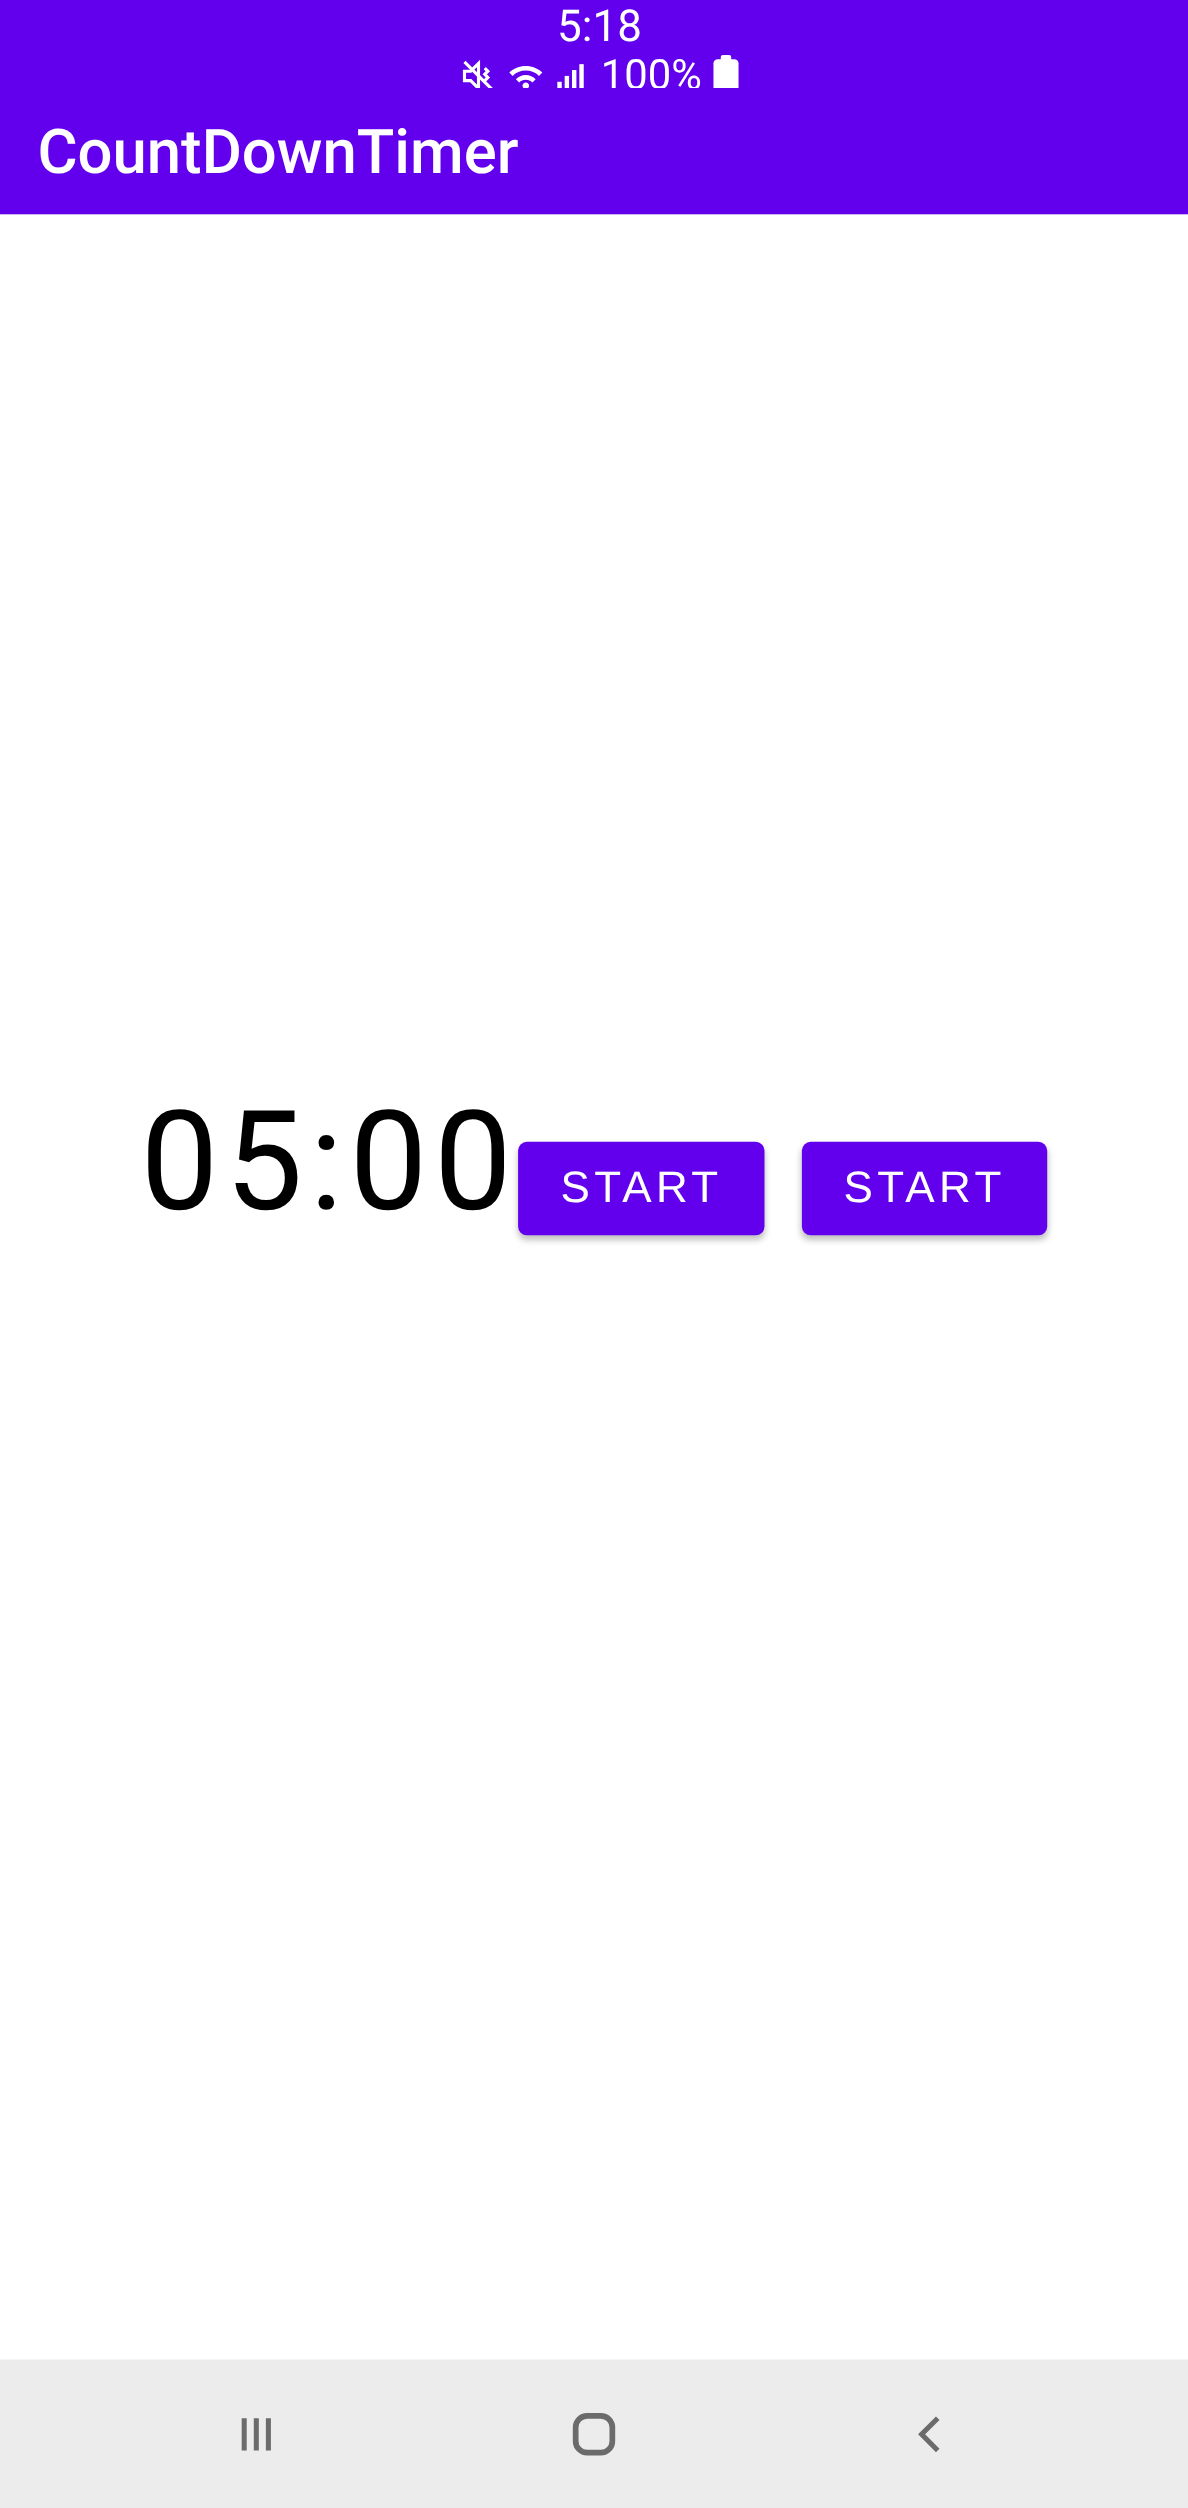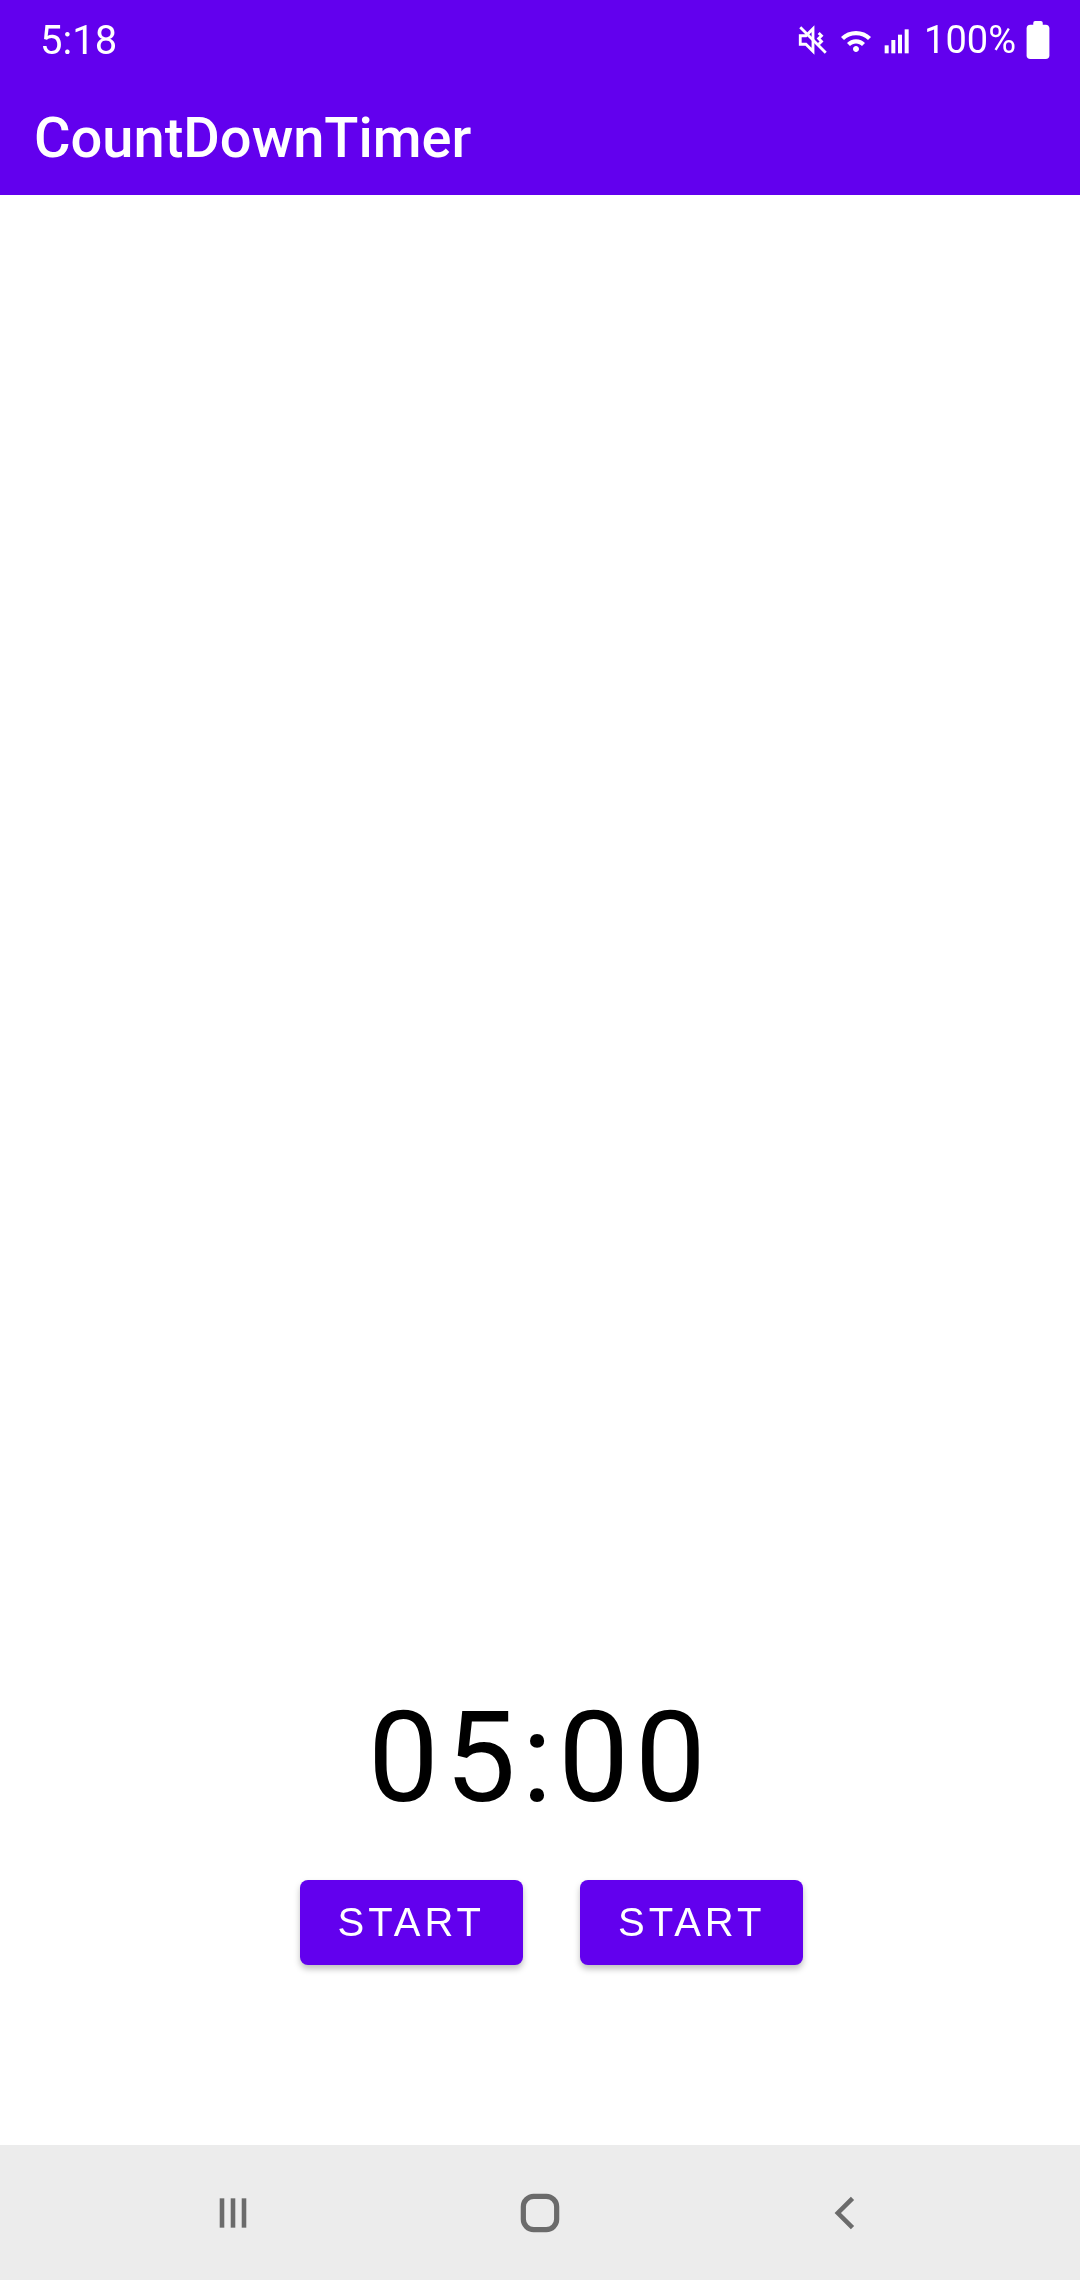--- a/index.html
+++ b/index.html
@@ -13,20 +13,21 @@
       overflow: hidden;
     }
     .status-bar {
       height: 80px;
       background: #6200ee;
       display: flex;
       justify-content: space-between;
       align-items: center;
       padding: 0 30px 0 40px;
       color: white;
+      flex-direction: column;
     }
     .status-time {
       font-size: 40px;
       font-weight: 400;
     }
     .status-right {
       display: flex;
       align-items: center;
       gap: 10px;
     }
@@ -49,23 +50,23 @@
       text-align: center;
     }
     .app-title {
       font-size: 56px;
       font-weight: 500;
       color: white;
     }
     .content {
       flex: 1;
       display: flex;
-      flex-direction: column;
+      flex-direction: row;
       align-items: center;
-      justify-content: flex-end;
+      justify-content: center;
       background: white;
       padding-bottom: 180px;
     }
     .timer-display {
       font-size: 126px;
       font-weight: 400;
       color: #000000;
       letter-spacing: 6px;
       margin-bottom: 48px;
     }
@@ -77,21 +78,20 @@
       background: #6200ee;
       color: white;
       border: none;
       font-size: 40px;
       font-weight: 500;
       letter-spacing: 4px;
       padding: 20px 38px;
       border-radius: 8px;
       box-shadow: 0 4px 6px rgba(0,0,0,0.25);
       cursor: pointer;
-      margin-left: 23px;
     }
     .nav-bar {
       height: 135px;
       background: #ececec;
       display: flex;
       justify-content: space-around;
       align-items: center;
       padding: 0 80px;
     }
     .nav-item {

